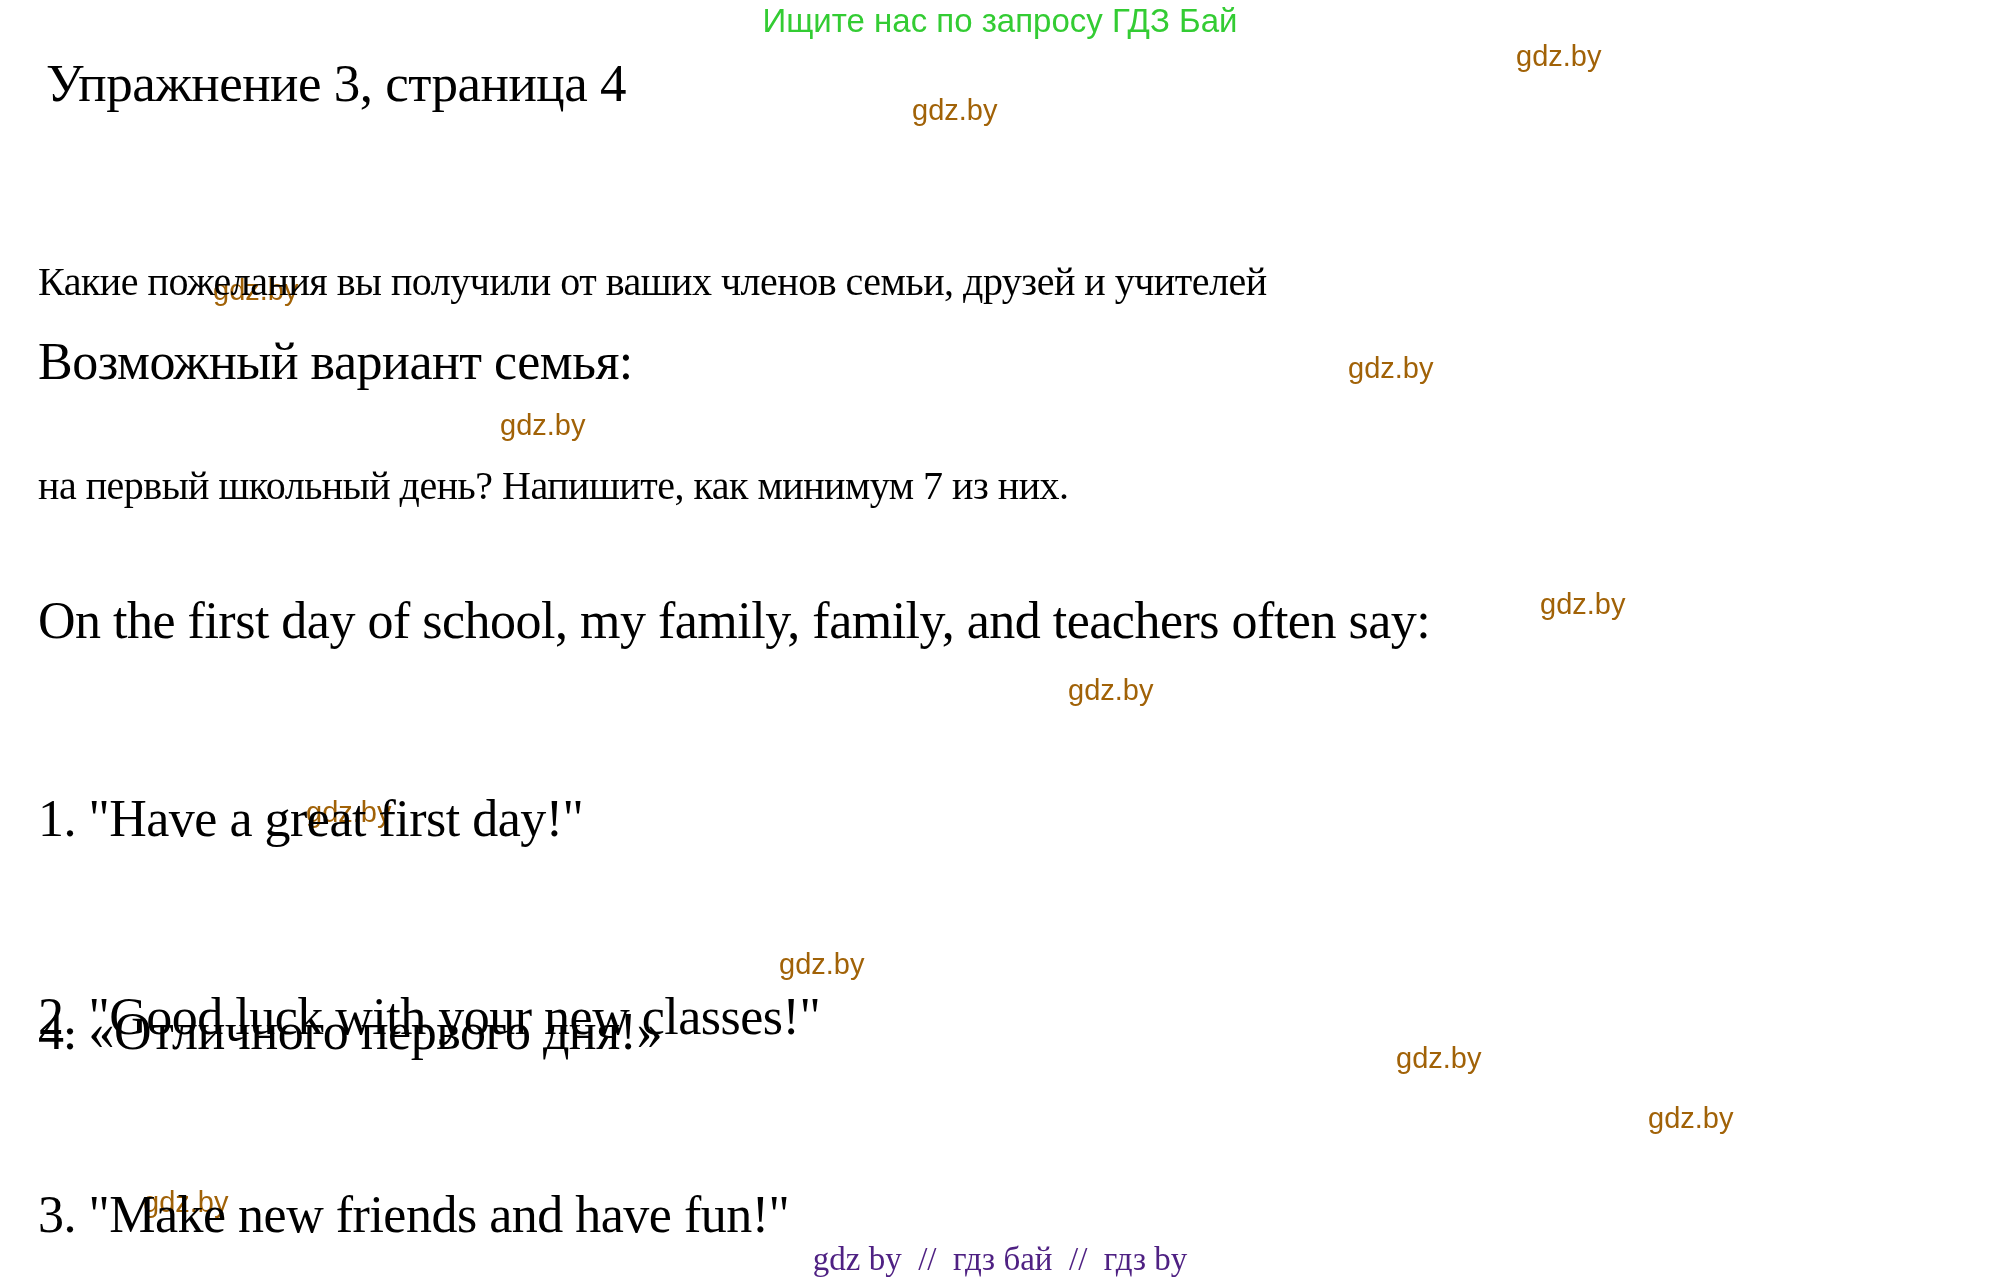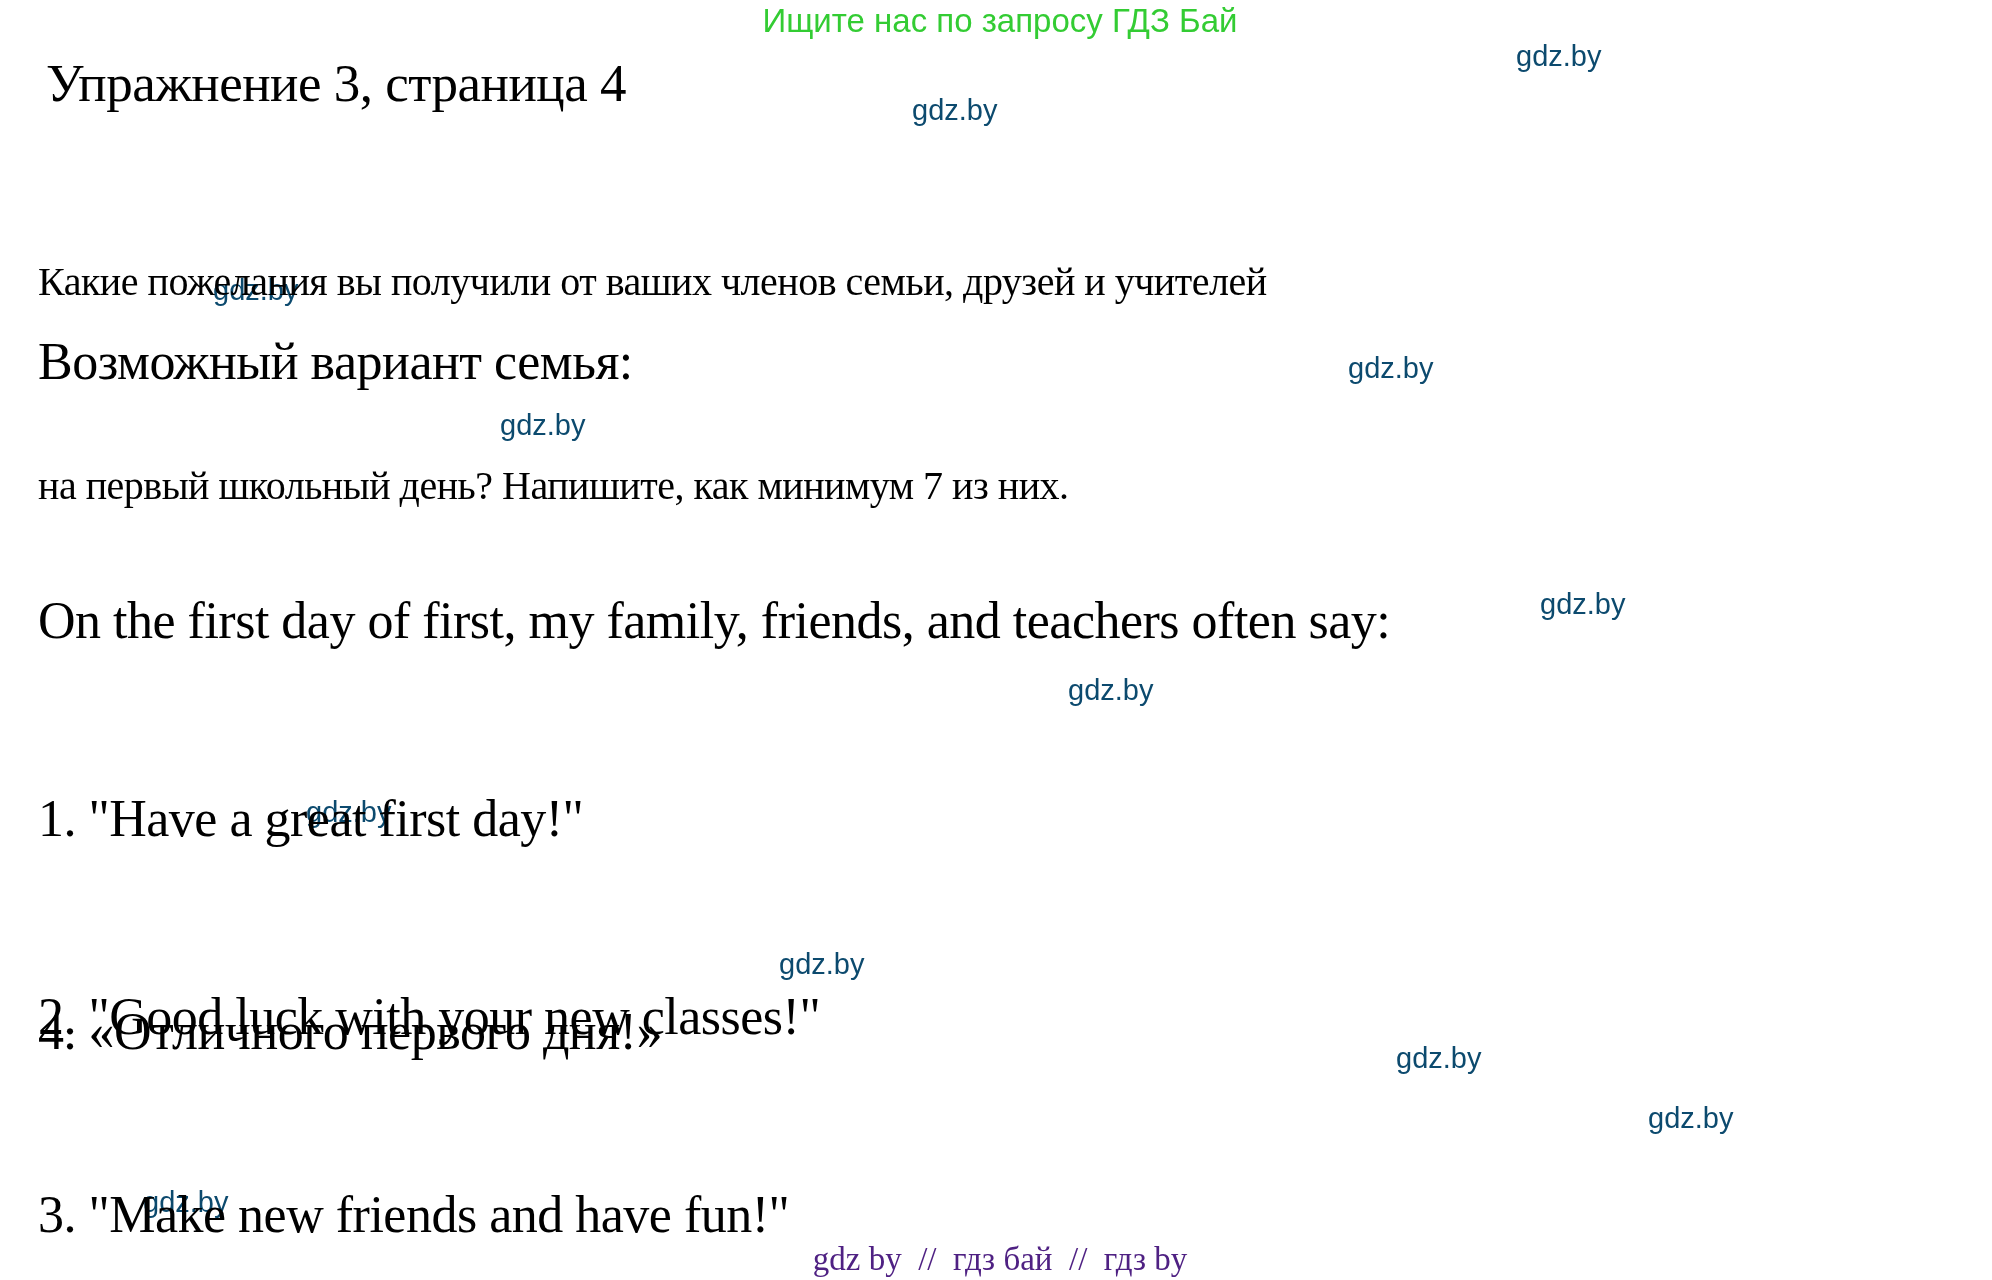--- a/index.html
+++ b/index.html
@@ -21,21 +21,21 @@
     text-align: center;
     font-family: "Liberation Sans", sans-serif;
     font-size: 33px; line-height: 38px;
     color: #33cc33;
     white-space: pre;
   }
   .wm {
     position: absolute;
     font-family: "Liberation Sans", sans-serif;
     font-size: 29px; line-height: 34px;
-    color: #0c4a6e;
+    color: #a16207;
     white-space: pre;
   }
   .title {
     position: absolute; left: 46px; top: 53px;
     font-size: 53px; font-weight: normal; line-height: 60px;
     white-space: pre;
     letter-spacing: -0.5px;
   }
   .task {
     position: absolute; left: 38px; top: 112px;
@@ -86,21 +86,21 @@
   <div class="title">Упражнение 3, страница 4</div>
 
   <div class="task">
     <div>Какие пожелания вы получили от ваших членов семьи, друзей и учителей</div>
     <div>на первый школьный день? Напишите, как минимум 7 из них.</div>
   </div>
 
   <div class="answer-label">Возможный вариант семья:</div>
 
   <div class="list-block english-block">
-    <div>On the first day of first, my family, friends, and teachers often say:</div>
+    <div>On the first day of school, my family, family, and teachers often say:</div>
     <div>1. "Have a great first day!"</div>
     <div>2. "Good luck with your new classes!"</div>
     <div>3. "Make new friends and have fun!"</div>
     
   </div>
 
   <div class="list-block russian-block">
     <div>4. «Отличного первого дня!»</div>
     
     

